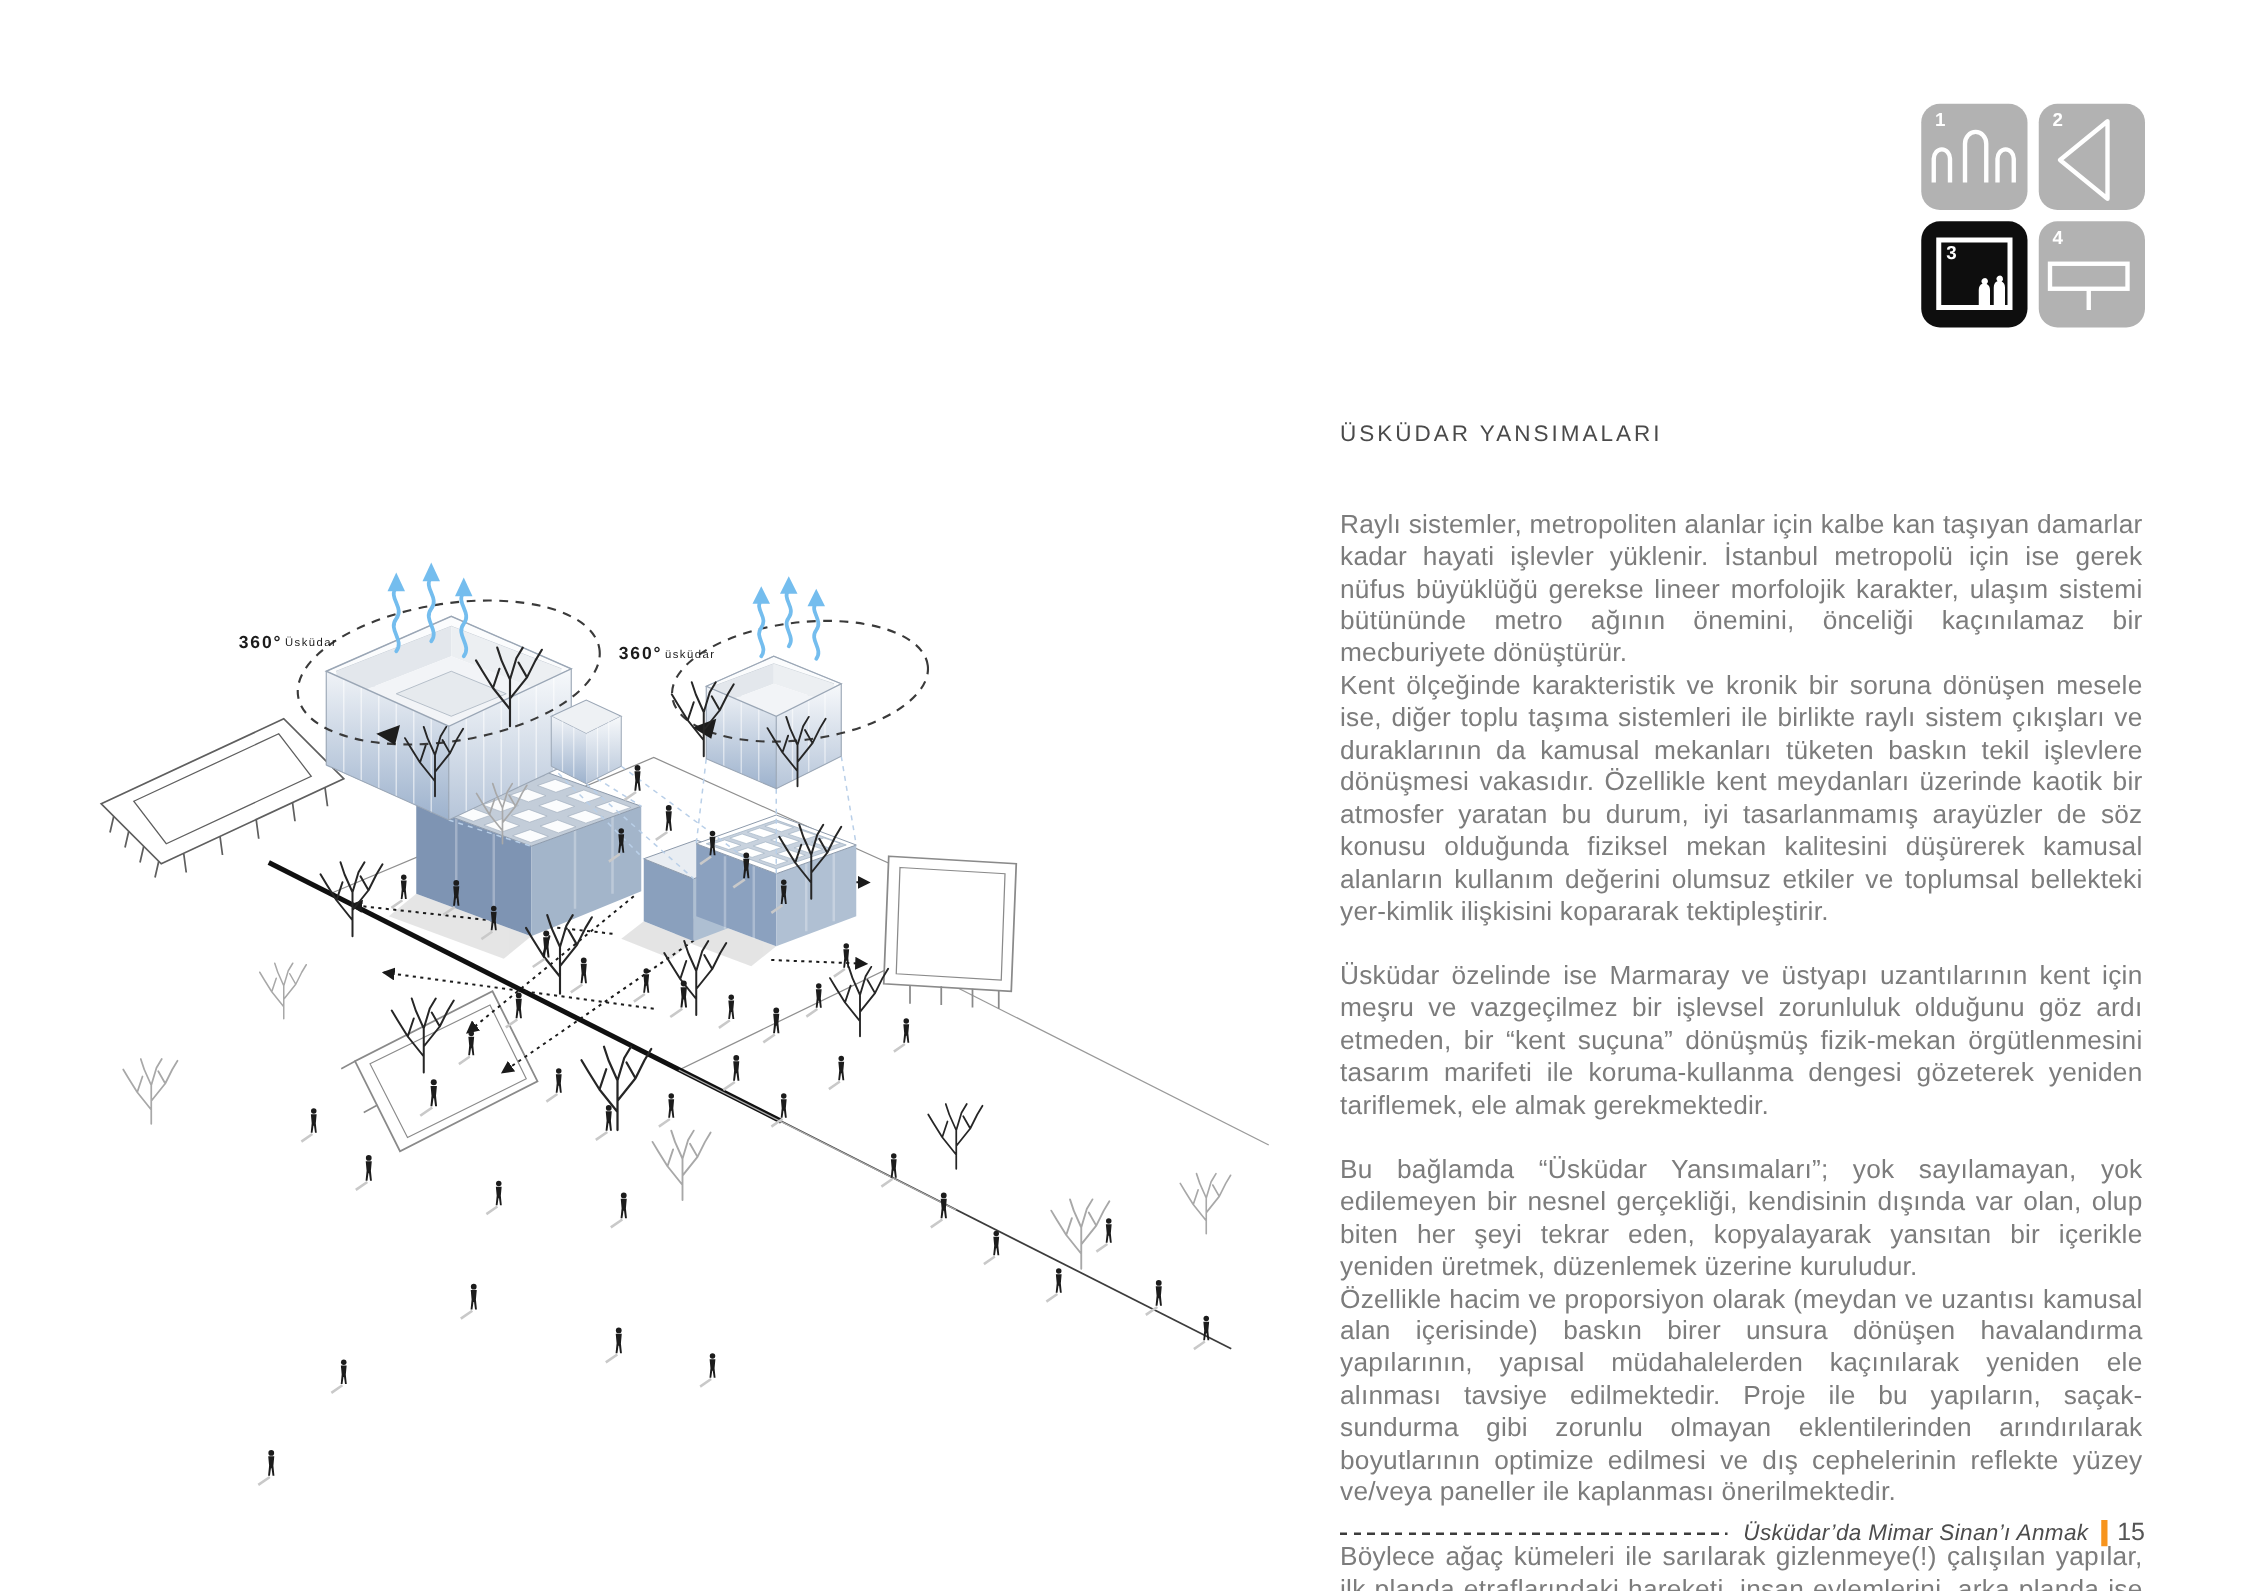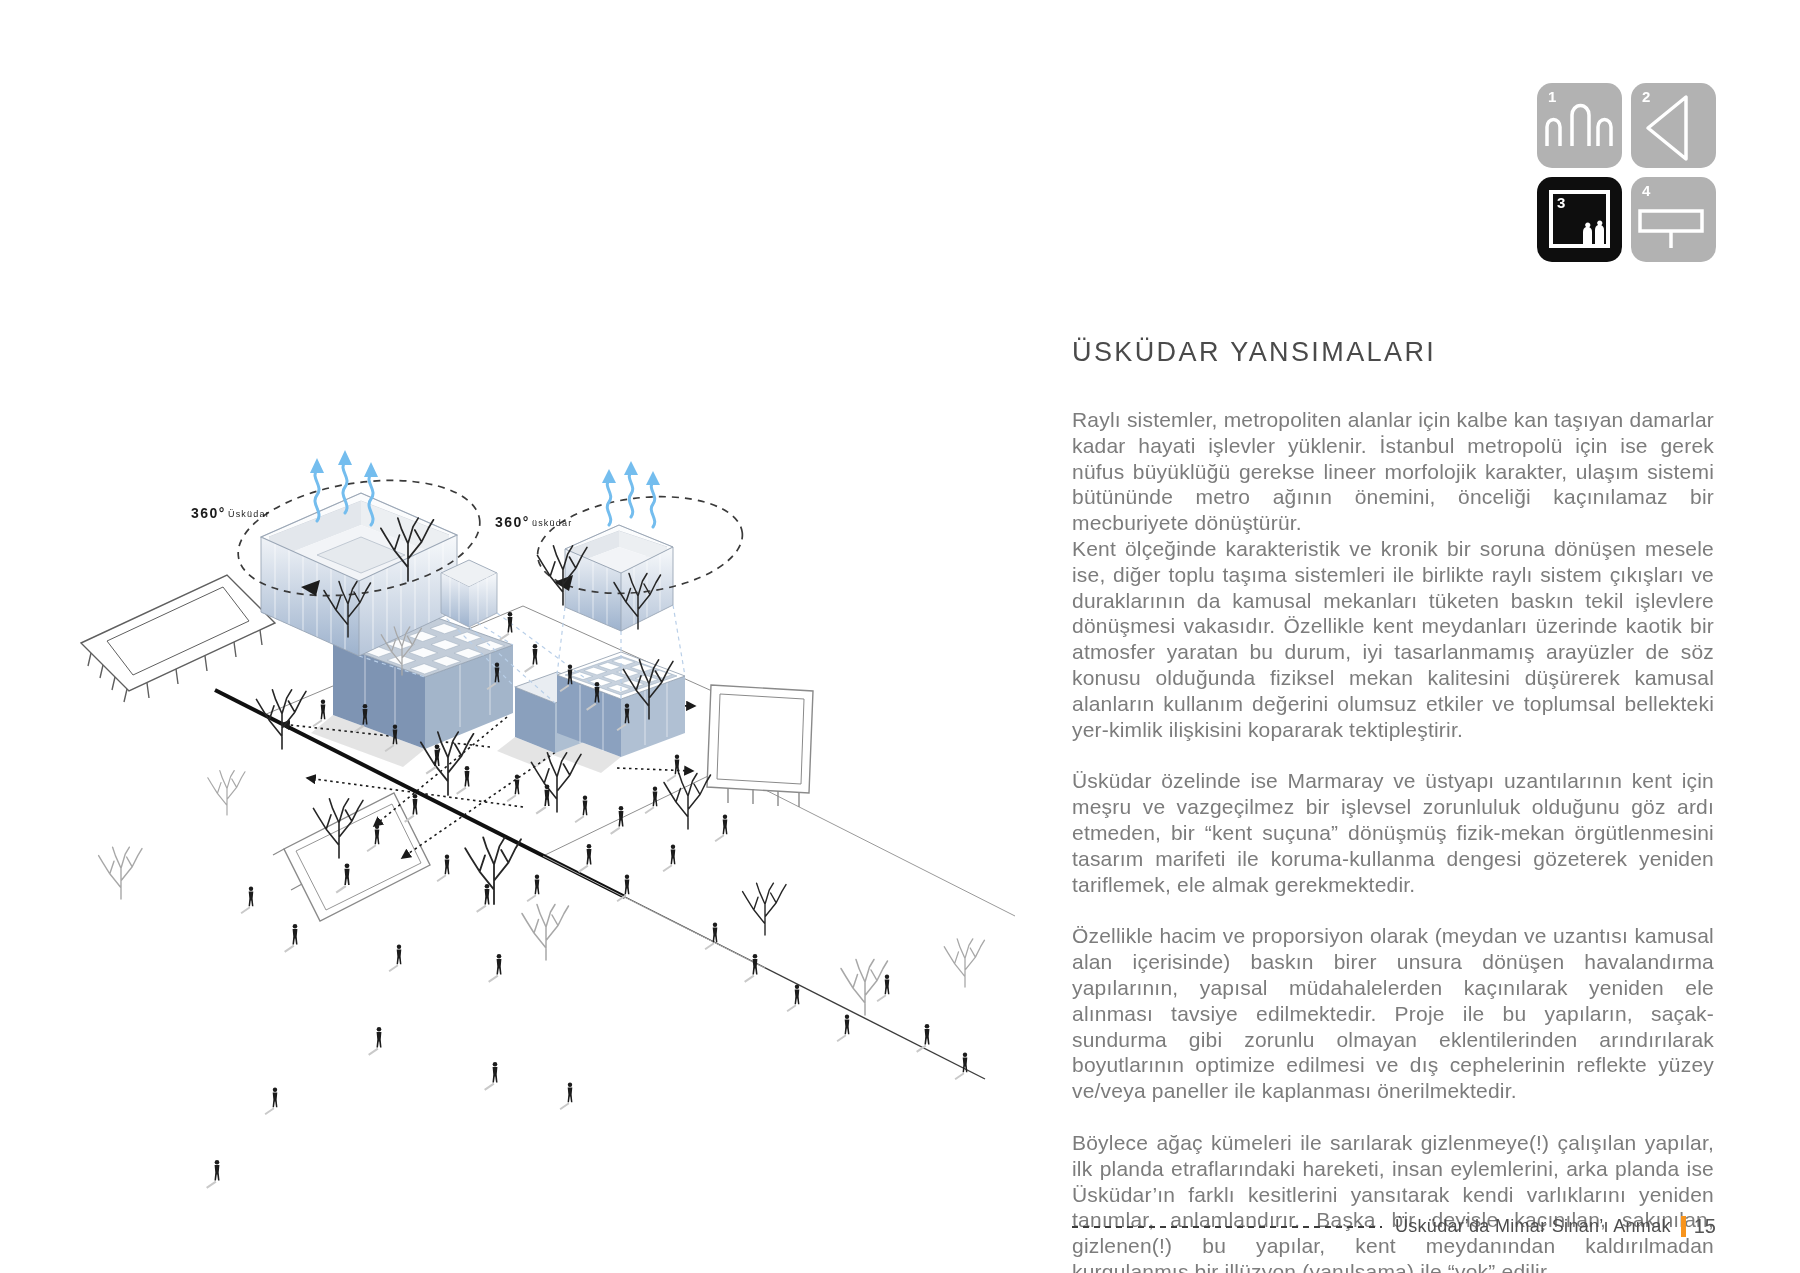--- a/index.html
+++ b/index.html
@@ -15,34 +15,34 @@
   .tile .num{position:absolute;left:11px;top:5px;color:#ffffff;font-weight:bold;font-size:15px;}
   .tile.active .num{left:20px;top:17px;}
   .tile svg{position:absolute;left:0;top:0;}
 
   .legend{position:absolute;left:1537px;top:271px;font-size:16px;line-height:22.5px;
           color:#b5b5b5;letter-spacing:.5px;white-space:nowrap;}
   .legend .row b{font-weight:bold;margin-right:5px;}
   .legend .row.active{color:#222222;}
 
   
-  .title{position:absolute;left:1072px;top:337px;font-size:27px;color:#4a4a4a;
+  .title{position:absolute;left:1072px;top:337px;font-size:18px;color:#4a4a4a;
          letter-spacing:2.4px;font-weight:normal;}
   .subtitle{position:absolute;left:1072px;top:369px;font-size:16.5px;color:#b6b6b6;
             letter-spacing:1.1px;white-space:nowrap;}
   .bodycol{position:absolute;left:1072px;top:407px;width:642px;font-size:21px;
            line-height:25.8px;color:#7c7c7c;text-align:justify;letter-spacing:.2px;}
   .block{margin:0 0 26px 0;}
   .block p{margin:0;}
 
   
   .footer{position:absolute;left:1072px;top:1215px;width:644px;display:flex;align-items:center;}
   .dash-line{flex:1;height:2px;margin-right:13px;
              background:repeating-linear-gradient(90deg,#3c3c3c 0 6px,transparent 6px 11px);}
-  .footer .name{font-size:18px;color:#4c4c4c;letter-spacing:.3px;white-space:nowrap;}
+  .footer .name{font-size:18px;color:#4c4c4c;letter-spacing:.3px;white-space:nowrap;font-style:italic;}
   .footer .bar{width:5px;height:21px;margin:0 8px 0 10px;}
   .footer .pnum{font-size:20px;color:#555555;}
 
   
   .diagram{position:absolute;left:65px;top:375px;width:1000px;height:830px;}
   .deg{font-size:14px;font-weight:bold;letter-spacing:1.5px;fill:#1b1b1b;}
   .place{font-size:9px;letter-spacing:1.2px;fill:#1b1b1b;}
 </style>
 </head>
 <body>
@@ -86,20 +86,21 @@
 
   <div class="bodycol">
     <div class="block">
       <p>Raylı sistemler, metropoliten alanlar için kalbe kan taşıyan damarlar kadar hayati işlevler yüklenir. İstanbul metropolü için ise gerek nüfus büyüklüğü gerekse lineer morfolojik karakter, ulaşım sistemi bütününde metro ağının önemini, önceliği kaçınılamaz bir mecburiyete dönüştürür.</p>
       <p>Kent ölçeğinde karakteristik ve kronik bir soruna dönüşen mesele ise, diğer toplu taşıma sistemleri ile birlikte raylı sistem çıkışları ve duraklarının da kamusal mekanları tüketen baskın tekil işlevlere dönüşmesi vakasıdır.  Özellikle kent meydanları üzerinde kaotik bir atmosfer yaratan bu durum, iyi tasarlanmamış arayüzler de söz konusu olduğunda fiziksel mekan kalitesini düşürerek kamusal alanların kullanım değerini olumsuz etkiler ve toplumsal bellekteki yer-kimlik ilişkisini kopararak tektipleştirir.</p>
     </div>
     <div class="block">
       <p>Üsküdar özelinde ise Marmaray ve üstyapı uzantılarının kent için meşru ve vazgeçilmez bir işlevsel zorunluluk olduğunu göz ardı etmeden, bir “kent suçuna” dönüşmüş fizik-mekan örgütlenmesini tasarım marifeti ile koruma-kullanma dengesi gözeterek yeniden tariflemek, ele almak gerekmektedir.</p>
     </div>
     <div class="block">
+      <p>Bu bağlamda “Üsküdar Yansımaları”; yok sayılamayan, yok edilemeyen bir nesnel gerçekliği, kendisinin dışında var olan, olup biten her şeyi tekrar eden, kopyalayarak yansıtan bir içerikle yeniden üretmek, düzenlemek üzerine kuruludur.</p>
       <p>Özellikle hacim ve proporsiyon olarak (meydan ve uzantısı kamusal alan içerisinde) baskın birer unsura dönüşen havalandırma yapılarının, yapısal müdahalelerden kaçınılarak yeniden ele alınması tavsiye edilmektedir. Proje ile bu yapıların, saçak-sundurma gibi zorunlu olmayan eklentilerinden arındırılarak boyutlarının optimize edilmesi ve dış cephelerinin reflekte yüzey ve/veya paneller ile kaplanması önerilmektedir.</p>
     </div>
     <div class="block">
       <p>Böylece ağaç kümeleri ile sarılarak gizlenmeye(!) çalışılan yapılar, ilk planda etraflarındaki hareketi, insan eylemlerini, arka planda ise Üsküdar’ın farklı kesitlerini yansıtarak kendi varlıklarını yeniden tanımlar, anlamlandırır. Başka bir deyişle kaçınılan, sakınılan, gizlenen(!) bu yapılar, kent meydanından kaldırılmadan kurgulanmış bir illüzyon (yanılsama) ile “yok” edilir.</p>
     </div>
   </div>
 
   <div class="footer">
     <div class="dash-line"></div>
     <span class="name">Üsküdar’da Mimar Sinan’ı Anmak</span>

